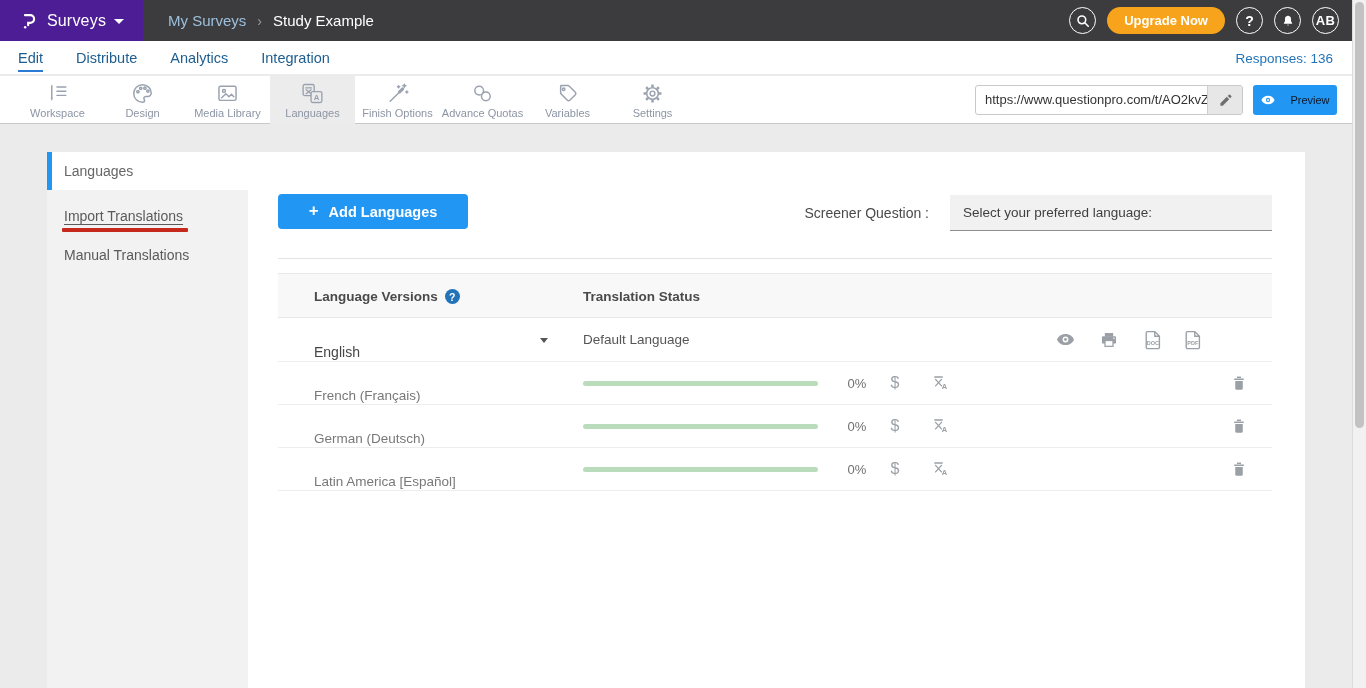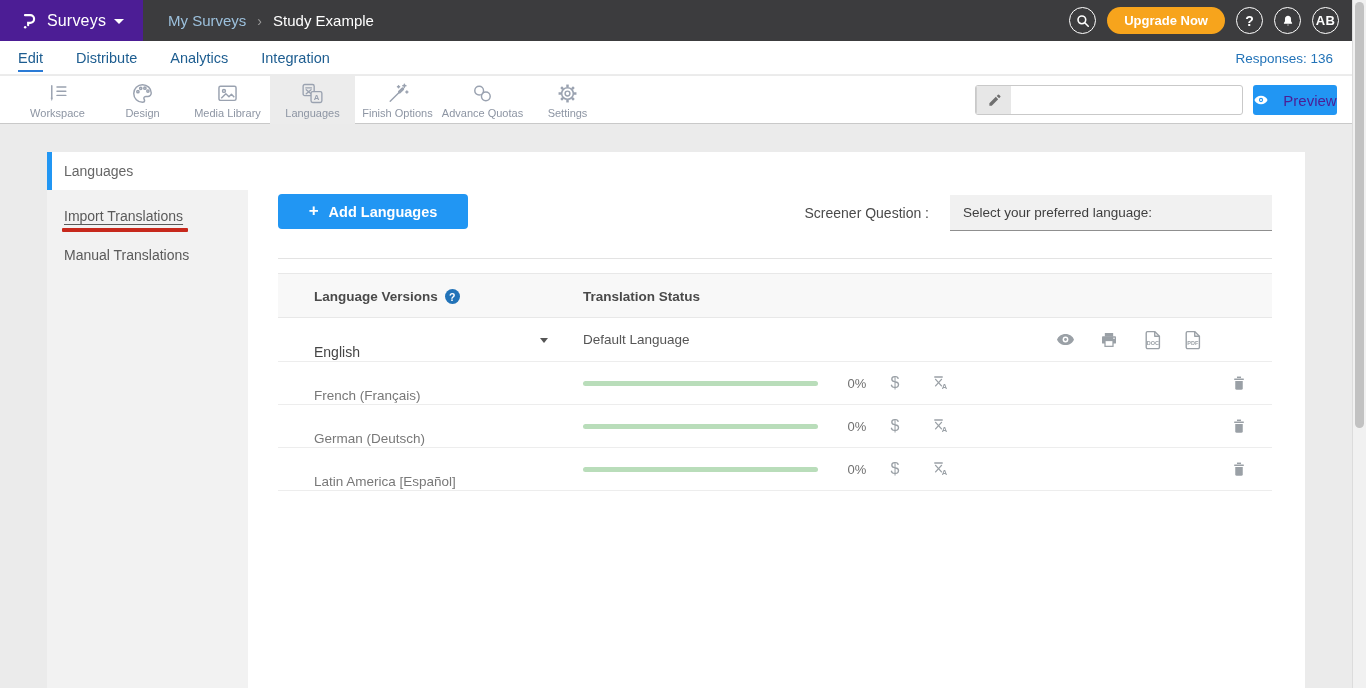--- a/index.html
+++ b/index.html
@@ -51,21 +51,21 @@
   .tb-item .tb-label { font-size:11px; color:#8d95a3; white-space:nowrap; }
   .tb-item svg { display:block; }
   .url-box {
     position:absolute; left:975px; top:9px; width:268px; height:30px;
     border:1px solid #c9c9c9; border-radius:3px; background:#fff; display:flex; overflow:hidden;
   }
   .url-text { flex:1; font-size:13px; color:#333; line-height:28px; padding:0 9px; white-space:nowrap; overflow:hidden; }
   .url-edit-btn { width:35px; border:none; border-left:1px solid #cfcfcf; background:#e7e7e7; cursor:pointer; display:flex; align-items:center; justify-content:center; }
   .preview-btn {
     position:absolute; left:1253px; top:9px; width:84px; height:30px; border:none; border-radius:3px;
-    background:#2196f3; color:#4c1d95; font-size:15px; font-weight:500; cursor:pointer;
+    background:#2196f3; color:#0f172a; font-size:11px; font-weight:500; cursor:pointer;
     display:flex; align-items:center; justify-content:center; gap:14px; font-family:"Liberation Sans", sans-serif;
   }
 
   
   .side-panel { position:absolute; left:47px; top:152px; width:201px; height:536px; background:#f2f2f2; }
   .side-item { position:relative; height:38px; display:flex; align-items:center; padding-left:17px; font-size:14px; color:#5a5a5a; cursor:pointer; }
   .side-item.active { background:#fff; border-left:5px solid #2196f3; padding-left:12px; color:#666; }
   .side-item .annotated { text-decoration:underline; text-underline-offset:3px; }
   .red-underline { position:absolute; left:15px; top:31px; width:126px; height:3.5px; background:#c7281c; border-radius:1px; }
   .side-item + .side-item { margin-top:1px; }
@@ -223,20 +223,27 @@
         </div>
 
         <div class="tb-item">
           <svg width="25" height="25" viewBox="0 0 24 24" fill="none" stroke="currentColor" stroke-width="1.4">
             <circle cx="8.8" cy="9.3" r="4.2"></circle>
               <circle cx="15.2" cy="14.7" r="4.2"></circle>
           </svg>
           <span class="tb-label">Advance Quotas</span>
         </div>
 
+        <div class="tb-item">
+          <svg width="25" height="25" viewBox="0 0 24 24" fill="none" stroke="currentColor" stroke-width="1.4" stroke-linejoin="round">
+            <path d="M5.6 4.4h6.8c.4 0 .8.2 1.1.5l6 6a1.6 1.6 0 0 1 0 2.3l-5.3 5.3a1.6 1.6 0 0 1-2.3 0l-6-6a1.55 1.55 0 0 1-.5-1.1V6a1.6 1.6 0 0 1 1.6-1.6z"></path>
+            <circle cx="8.3" cy="7.9" r="1.2"></circle>
+          </svg>
+          <span class="tb-label">Variables</span>
+        </div>
 
         <div class="tb-item">
           <svg width="25" height="25" viewBox="0 0 24 24" fill="none" stroke="currentColor">
             <circle cx="12" cy="12" r="5.6" stroke-width="1.5"></circle>
             <circle cx="12" cy="12" r="2.3" stroke-width="1.4"></circle>
             <g stroke-width="2.4">
               <line x1="12" y1="5.9" x2="12" y2="3.4"></line>
                 <line x1="12" y1="18.1" x2="12" y2="20.6"></line>
               <line x1="5.9" y1="12" x2="3.4" y2="12"></line>
                 <line x1="18.1" y1="12" x2="20.6" y2="12"></line>
@@ -244,20 +251,21 @@
                 <line x1="16.3" y1="16.3" x2="18.1" y2="18.1"></line>
               <line x1="16.3" y1="7.7" x2="18.1" y2="5.9"></line>
                 <line x1="7.7" y1="16.3" x2="5.9" y2="18.1"></line>
             </g>
           </svg>
           <span class="tb-label">Settings</span>
         </div>
       </div>
 
       <div class="url-box">
+        <div class="url-text">https://www.questionpro.com/t/AO2kvZ</div>
         <button class="url-edit-btn">
           <svg width="15" height="15" viewBox="0 0 24 24" fill="#6f6f6f">
             <path d="M14.1 6.1l3.8 3.8L7.6 20.2H3.8v-3.8zM15.5 4.7l2-2a1.2 1.2 0 0 1 1.7 0l2.1 2.1a1.2 1.2 0 0 1 0 1.7l-2 2z"></path>
           </svg>
         </button>
       </div>
       <button class="preview-btn">
         <svg width="16" height="16" viewBox="0 0 24 24" fill="#fff">
           <path d="M12 5.5C7.3 5.5 3.6 8.2 2.2 12c1.4 3.8 5.1 6.5 9.8 6.5s8.4-2.7 9.8-6.5C20.4 8.2 16.7 5.5 12 5.5z"></path>
           <circle cx="12" cy="12" r="3.2" fill="#2196f3"></circle>

